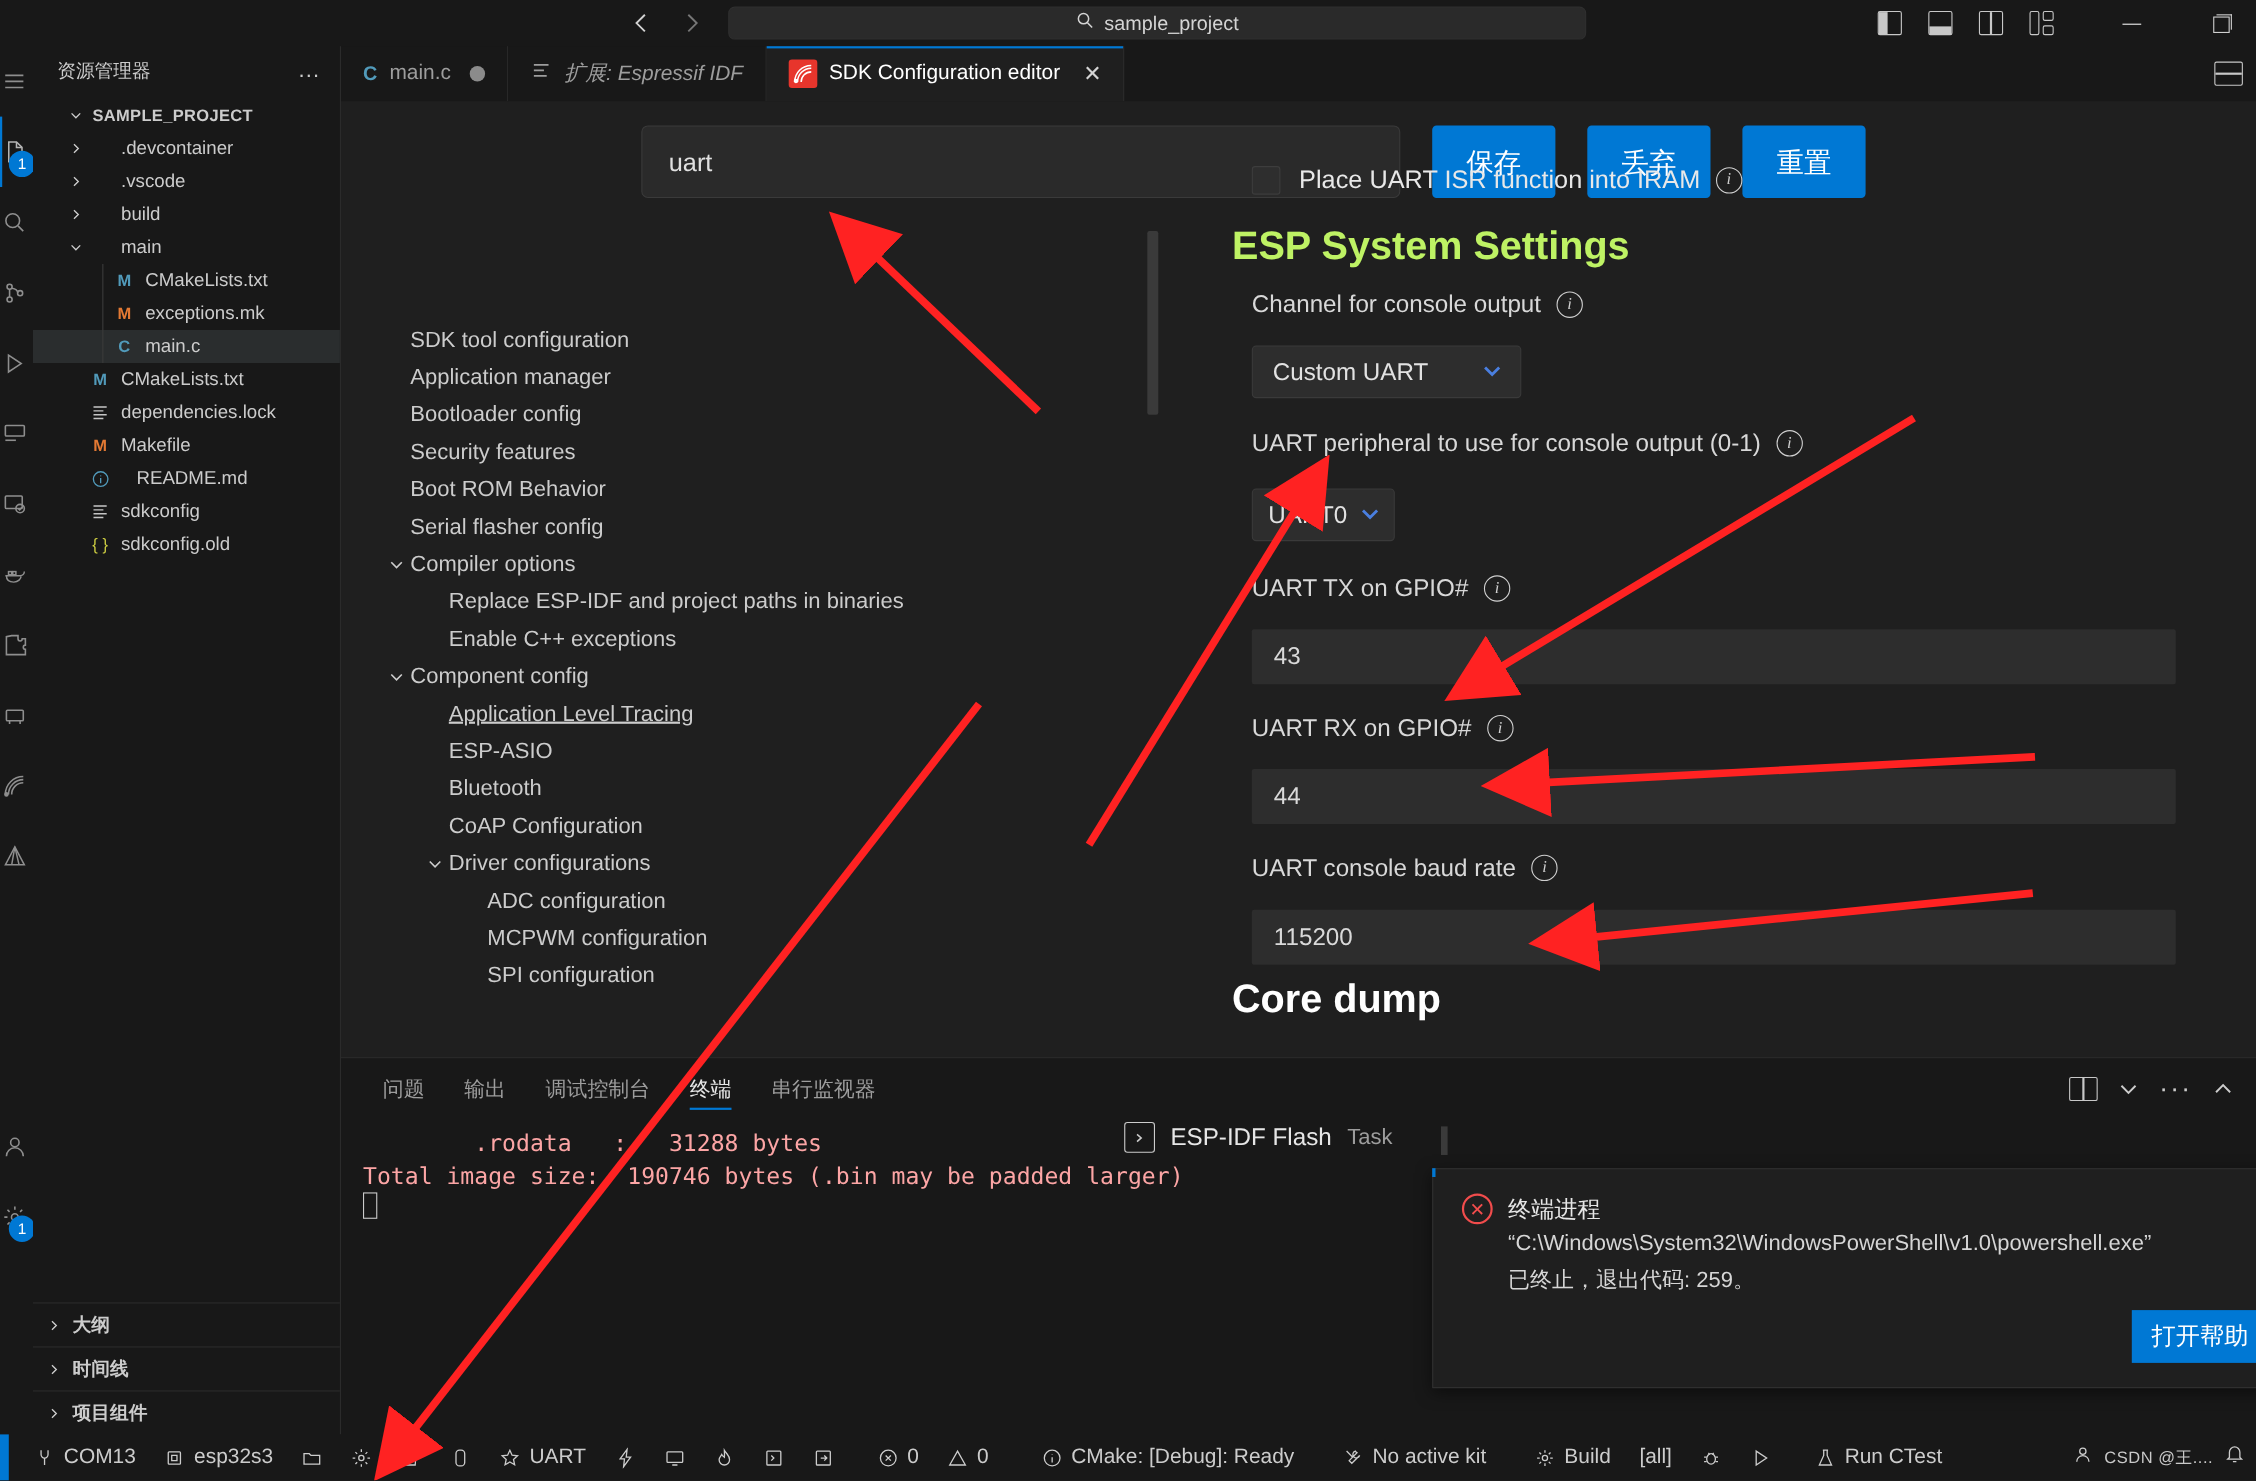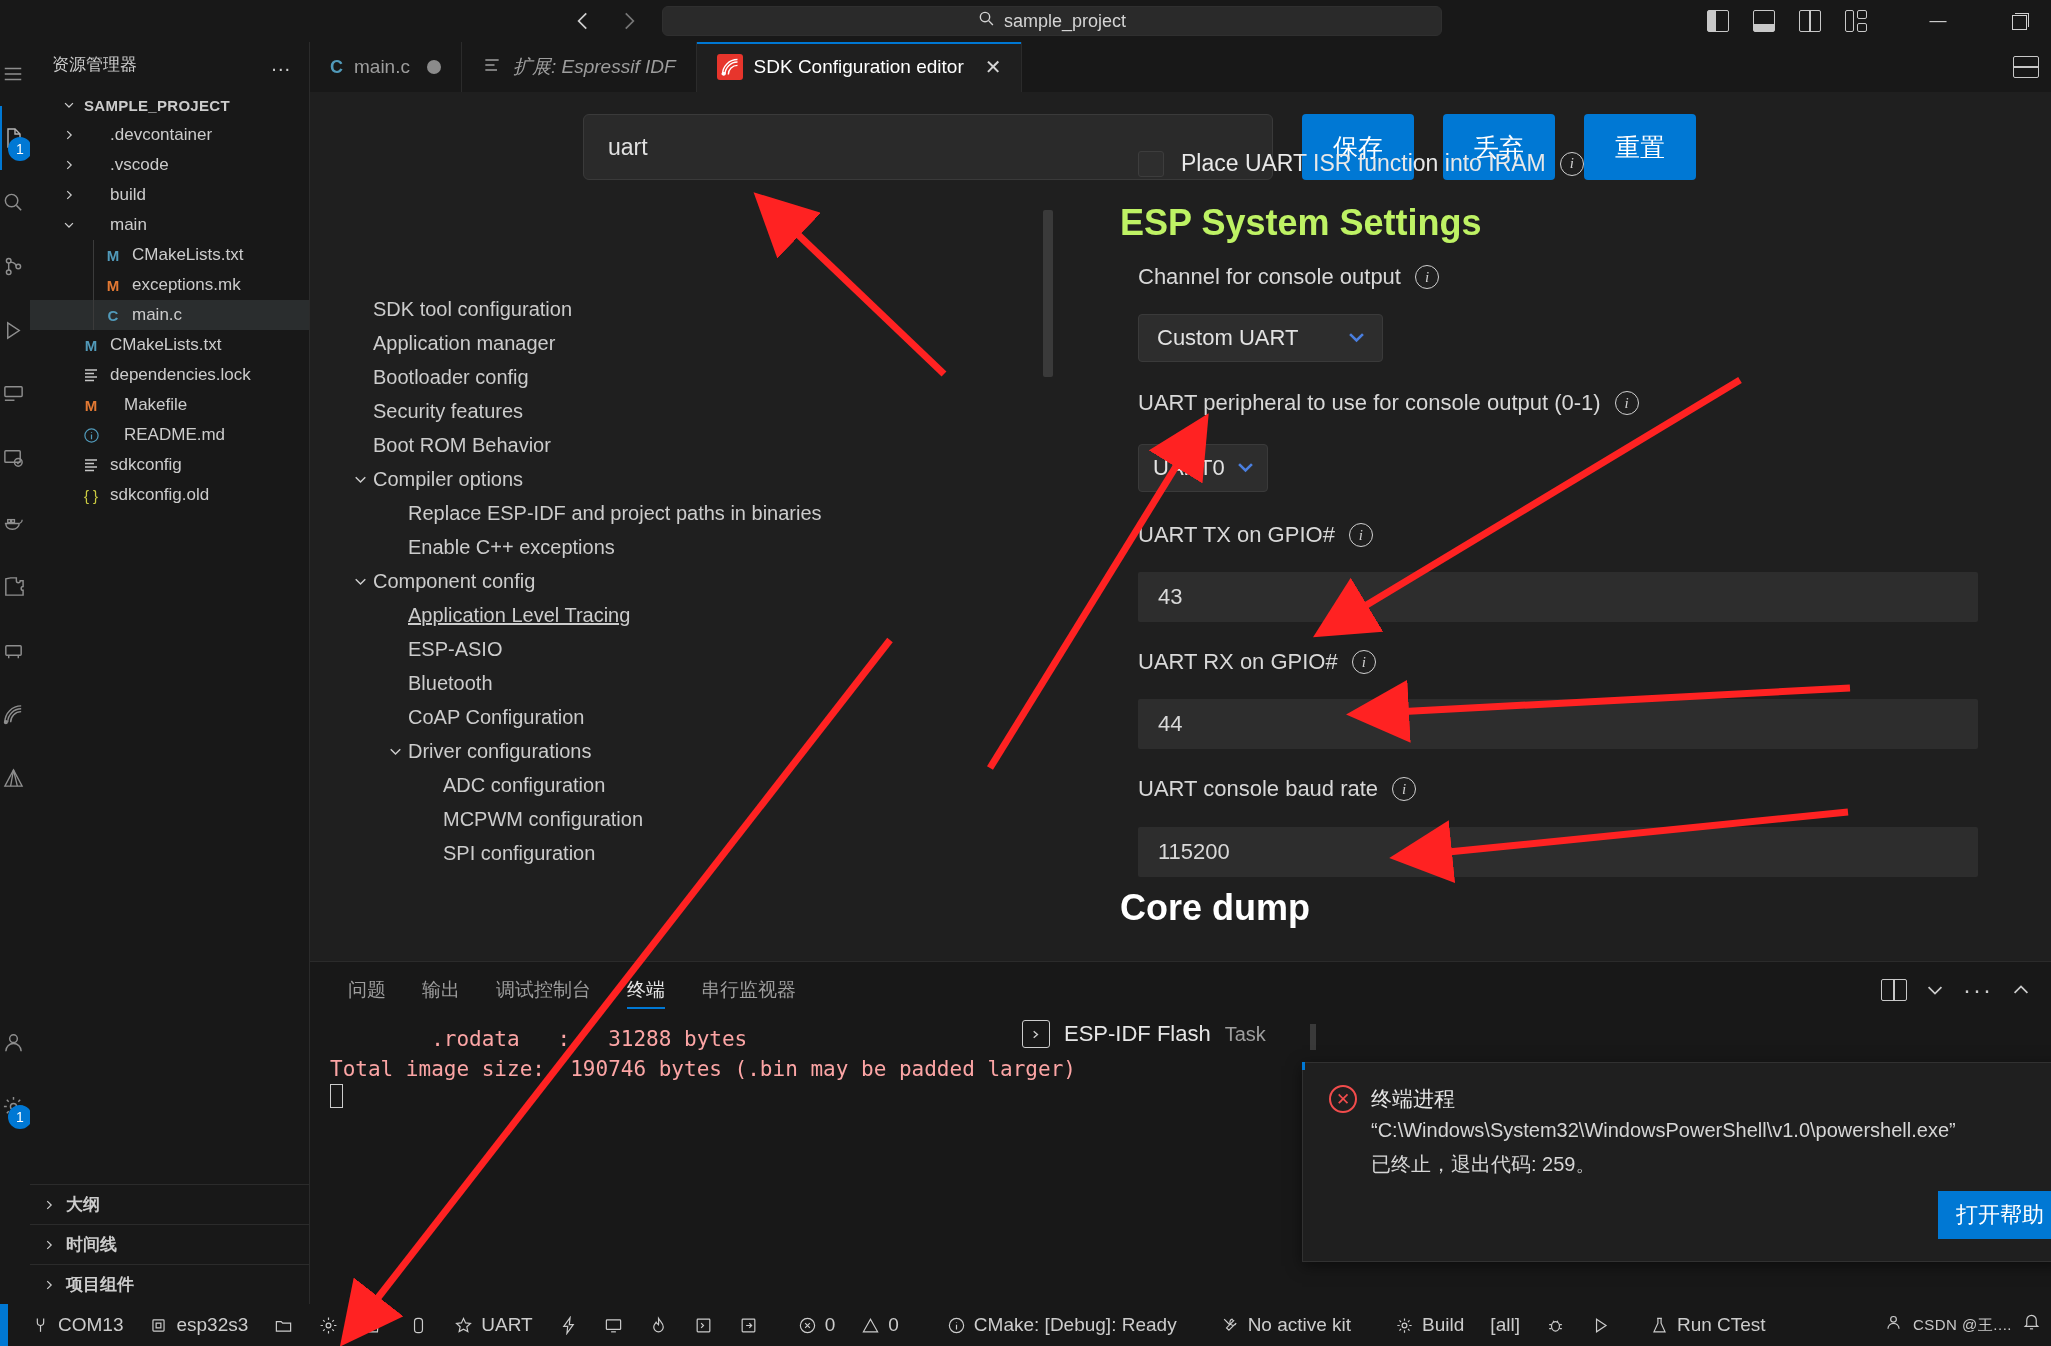--- a/index.html
+++ b/index.html
@@ -400,21 +400,21 @@
             <span class="fi lines">
               <svg width="16" height="16" viewBox="0 0 16 16" stroke="#c5c5c5" stroke-width="1.3">
                 <path d="M2 3h12M2 6.5h9M2 10h12M2 13.5h9"></path>
               </svg>
             </span>
             <span style="margin-left:6px">dependencies.lock</span>
           </div>
           <div class="row" style="padding-left: 30px;">
             <span class="chev"></span>
             <span class="fi m-orange">M</span>
-            <span style="margin-left:20px">Makefile</span>
+            <span style="margin-left:6px">Makefile</span>
           </div>
           <div class="row" style="padding-left: 30px;">
             <span class="chev"></span>
             <span class="fi info">
               <svg width="17" height="17" viewBox="0 0 18 18" fill="none" stroke="#519aba" stroke-width="1.3">
                 <circle cx="9" cy="9" r="7"></circle>
                 <path d="M9 8v5M9 5.6v.7"></path>
               </svg>
             </span>
             <span style="margin-left:20px">README.md</span>
@@ -516,20 +516,24 @@
           <span class="mchev"></span>
           <span>Bootloader config</span>
         </div>
         <div class="mrow" style="padding-left: 12px;">
           <span class="mchev"></span>
           <span>Security features</span>
         </div>
         <div class="mrow" style="padding-left: 12px;">
           <span class="mchev"></span>
           <span>Boot ROM Behavior</span>
+        </div>
+        <div class="mrow" style="padding-left: 12px;">
+          <span class="mchev"></span>
+          <span>Serial flasher config</span>
         </div>
         <div class="mrow" style="padding-left: 12px;">
           <span class="mchev">
             <svg width="17" height="17" viewBox="0 0 16 16" fill="none" stroke="#cccccc" stroke-width="1.4">
               <path d="M3.5 5.8L8 10.3l4.5-4.5"></path>
             </svg>
           </span>
           <span>Compiler options</span>
         </div>
         <div class="mrow" style="padding-left: 47px;">

